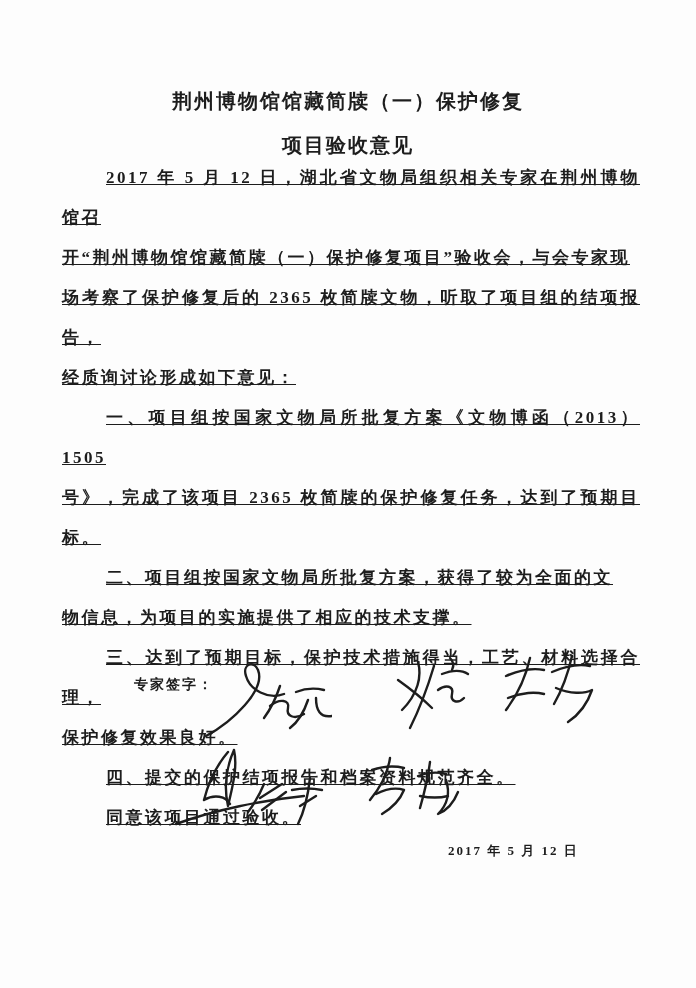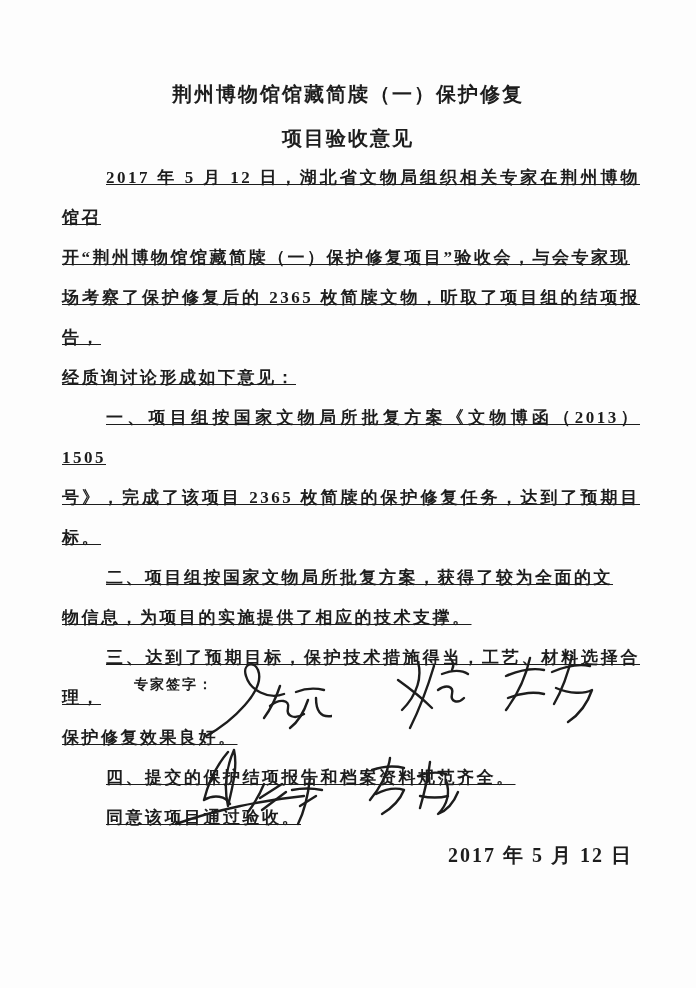--- a/index.html
+++ b/index.html
@@ -6,41 +6,41 @@
   .page{
     position:relative;
     width:696px;height:988px;
     margin:0 auto;
     background:#fdfdfd;
     color:#1d1d1d;
     font-family:"Liberation Serif","DejaVu Serif",serif;
     overflow:hidden;
   }
   .title{
-    position:absolute;top:64px;left:0;right:0;margin:8px;
+    position:absolute;top:64px;left:0;right:0;margin:15px;
     text-align:center;
     font-size:20px;line-height:44px;font-weight:700;
     letter-spacing:2px;
   }
   .title-line{display:block;}
   .body{
     position:absolute;top:158px;left:62px;width:578px;
     font-size:17px;line-height:40px;font-weight:600;
     letter-spacing:2.5px;
     text-align:justify;
     text-decoration:underline;
   }
   .body p{margin:0;text-indent:44px;white-space:pre-line;}
   .sig-label{
     position:absolute;left:134px;top:676px;
     font-size:14px;font-weight:700;letter-spacing:2px;
   }
   .date{
     position:absolute;left:448px;top:842px;
-    font-size:20px;font-weight:600;letter-spacing:2px;
+    font-size:13px;font-weight:600;letter-spacing:2px;
   }
   .sig{position:absolute;}
   .sig path{fill:none;stroke:#1d1d1d;stroke-width:2.4;stroke-linecap:round;stroke-linejoin:round;}
   .sig1{left:192px;top:656px;}
   .sig2{left:388px;top:650px;}
   .sig3{left:496px;top:650px;}
   .sig4{left:172px;top:744px;}
   .sig5{left:362px;top:752px;}
 </style>
 </head>

